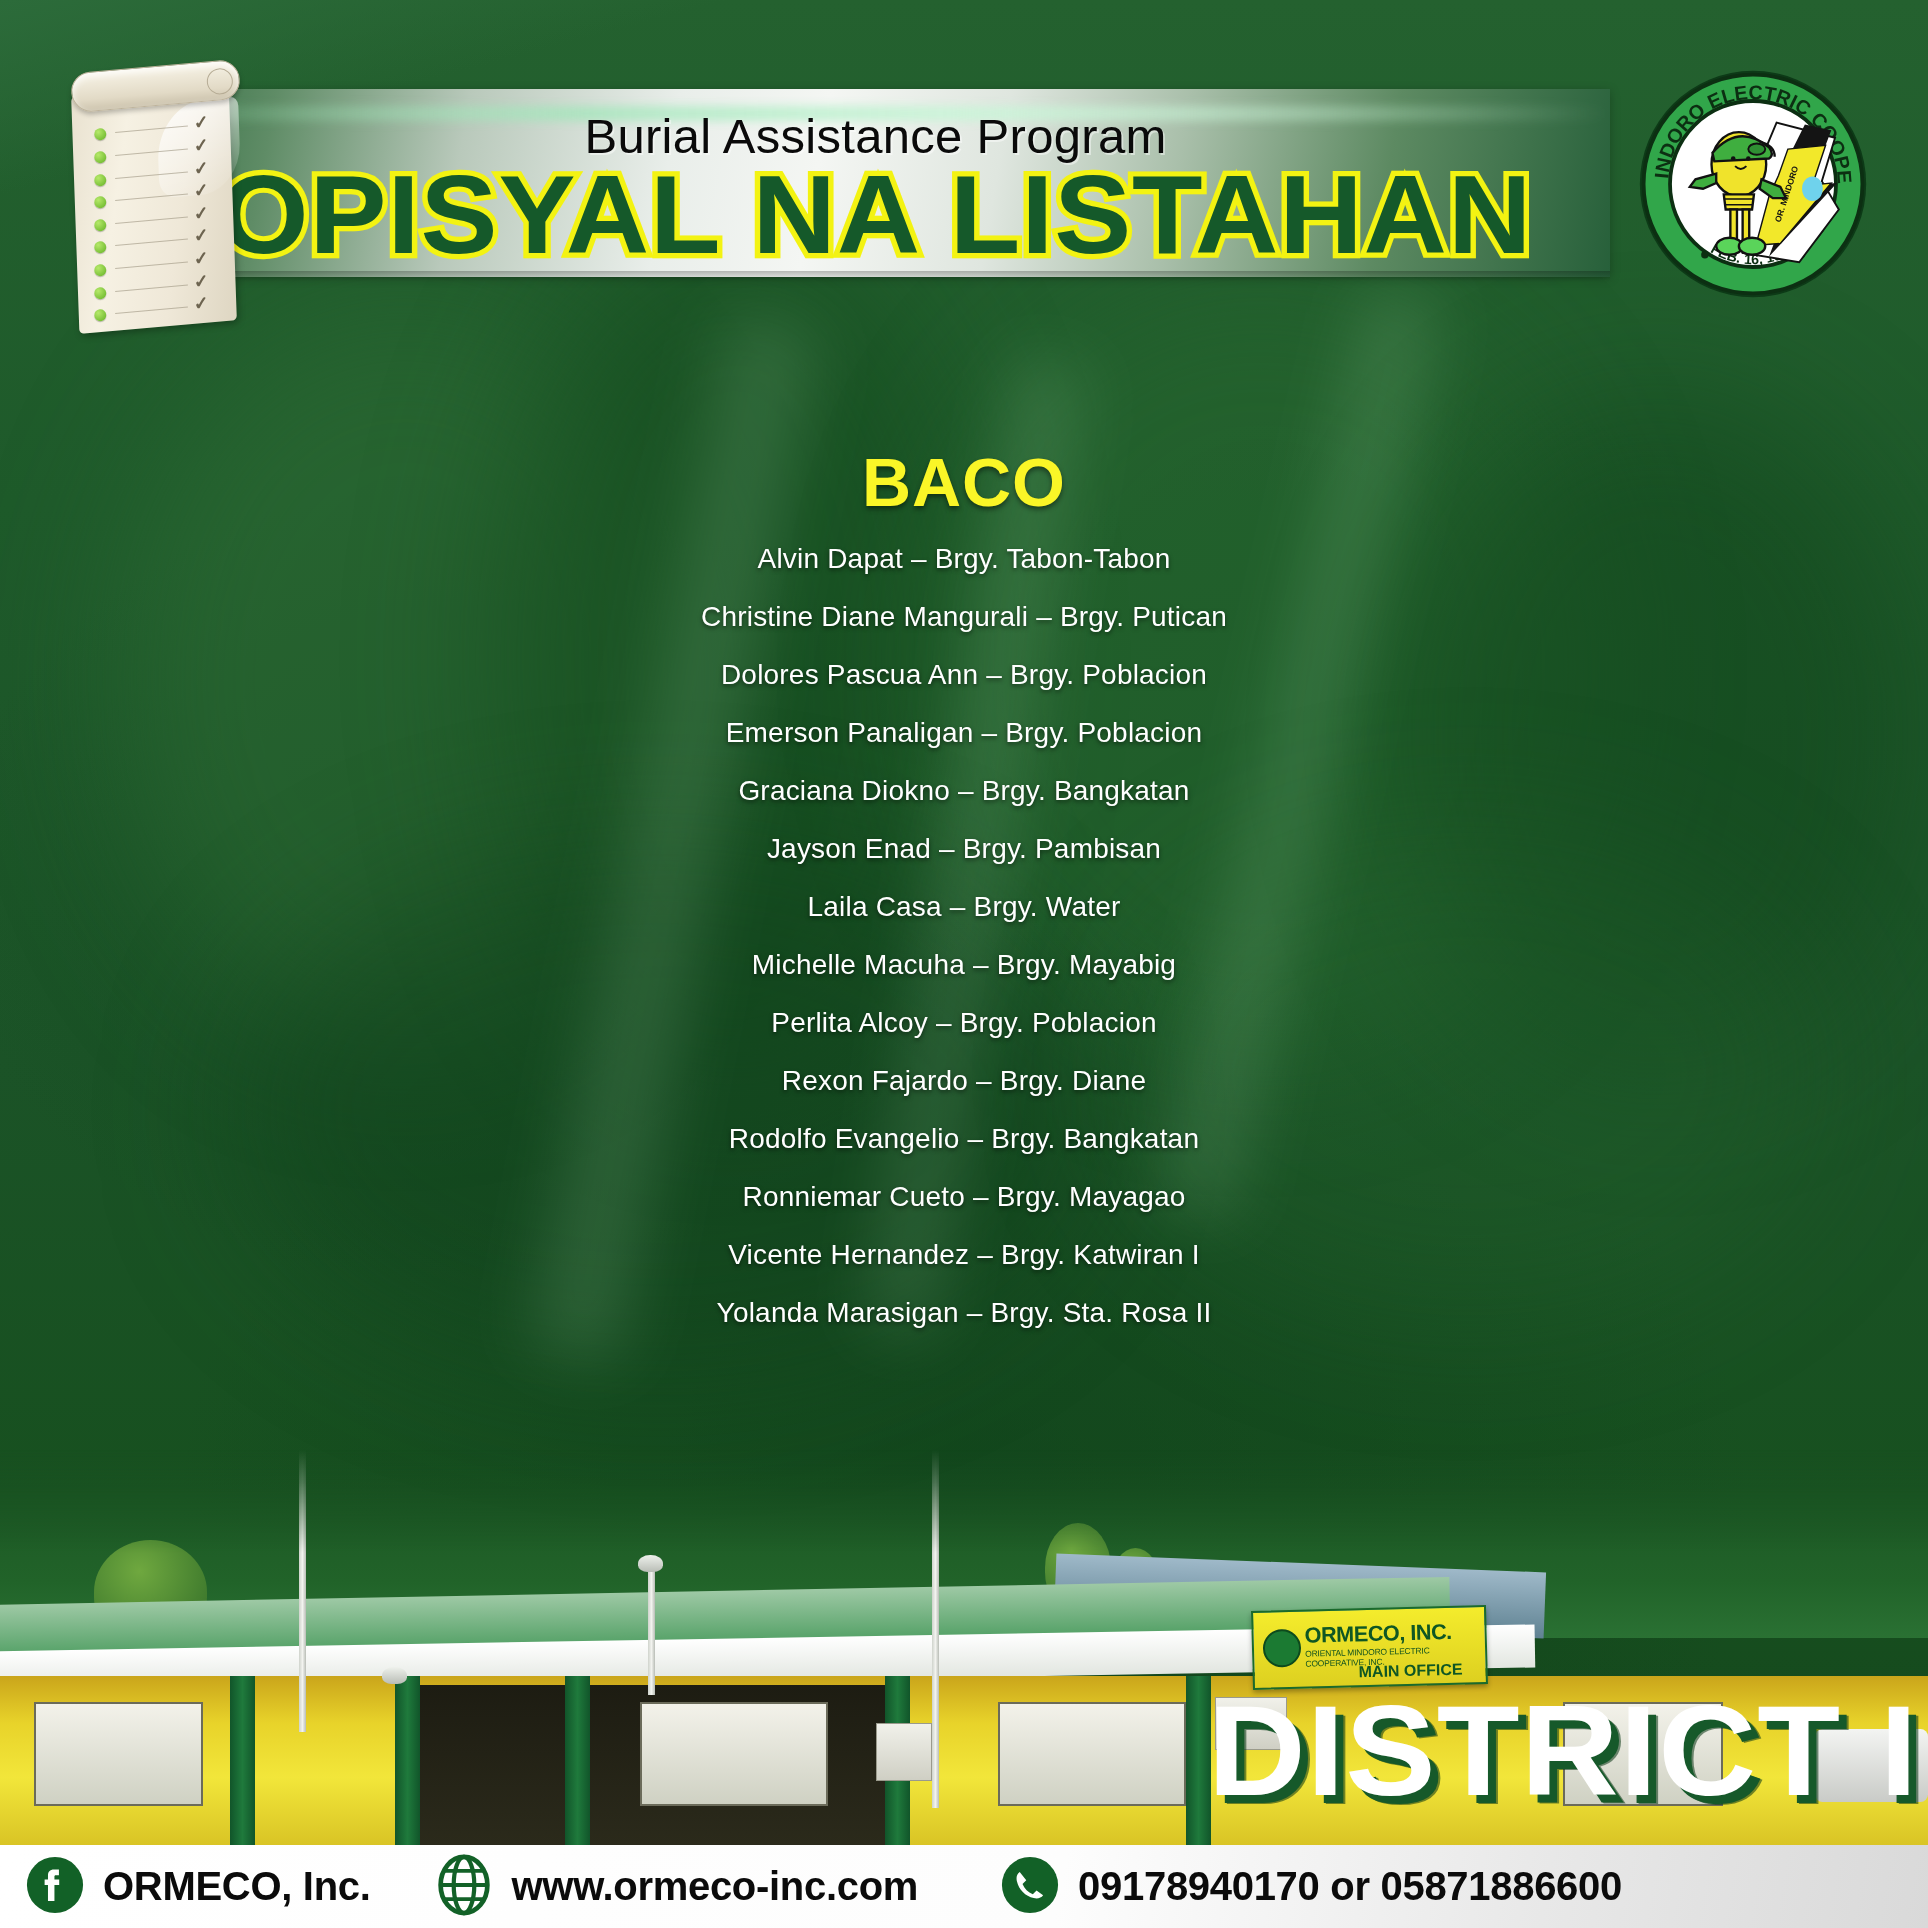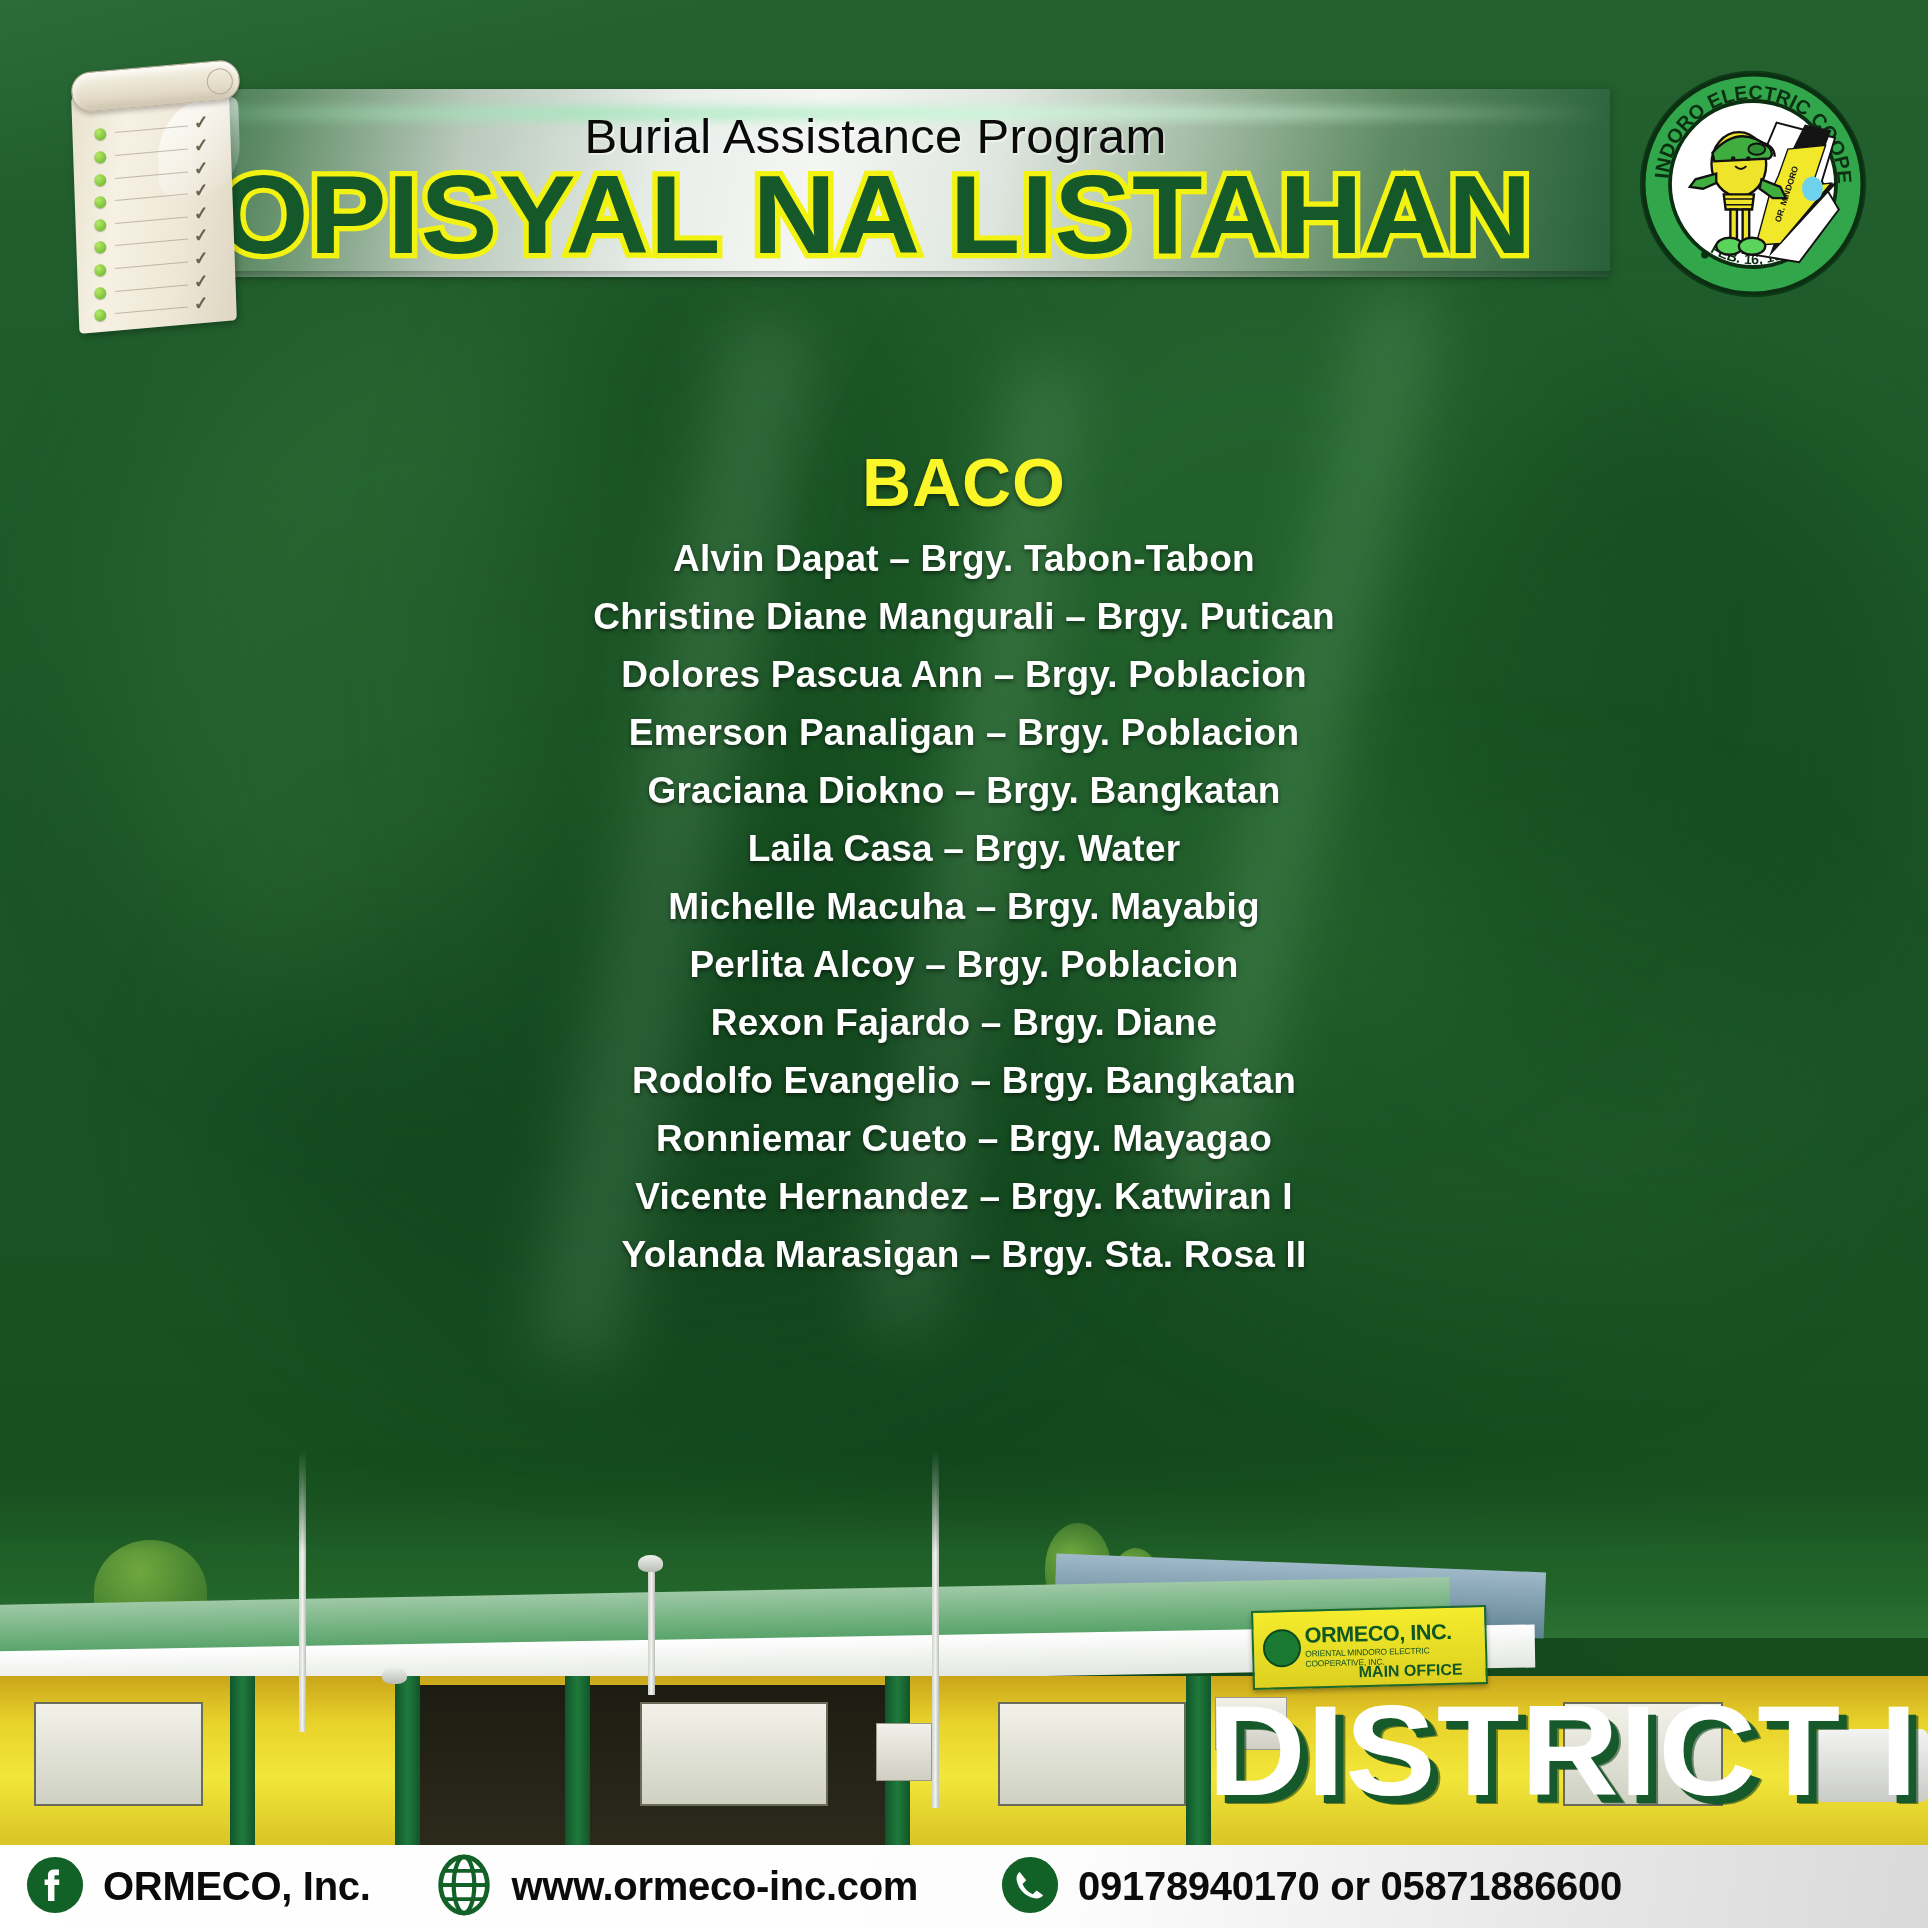--- a/index.html
+++ b/index.html
@@ -116,21 +116,21 @@
   #ormeco-logo{ position:absolute; left:1637px; top:68px; width:232px; height:232px; }
 
   
   #list-section{ position:absolute; left:0; right:0; top:443px; text-align:center; }
   #municipality-title{
     font-size:68px; font-weight:bold; color:#faf627; letter-spacing:0.9px;
     text-shadow:0 2.8px 5.6px rgba(0,0,0,.45);
     margin-bottom:9.4px;
   }
   .beneficiary-row{
-    font-size:37px; font-weight:bold; color:#ffffff;
+    font-size:28px; font-weight:normal; color:#ffffff;
     line-height:58px; letter-spacing:0.2px;
     text-shadow:0 1.9px 4.7px rgba(0,0,0,.55);
   }
 
   
   #office-photo{
     position:absolute; left:0; bottom:83px; width:1928px; height:395px;
     overflow:hidden;
     -webkit-mask-image:linear-gradient(180deg, rgba(0,0,0,0) 0%, rgba(0,0,0,.25) 8%, #000 26%, #000 100%);
             mask-image:linear-gradient(180deg, rgba(0,0,0,0) 0%, rgba(0,0,0,.25) 8%, #000 26%, #000 100%);
@@ -319,20 +319,21 @@
   </div>
 
   <div id="list-section">
     <div id="municipality-title">BACO</div>
     <div id="beneficiary-list">
         <div class="beneficiary-row">Alvin Dapat – Brgy. Tabon-Tabon</div>
         <div class="beneficiary-row">Christine Diane Mangurali – Brgy. Putican</div>
         <div class="beneficiary-row">Dolores Pascua Ann – Brgy. Poblacion</div>
         <div class="beneficiary-row">Emerson Panaligan – Brgy. Poblacion</div>
         <div class="beneficiary-row">Graciana Diokno – Brgy. Bangkatan</div>
+        <div class="beneficiary-row">Jayson Enad – Brgy. Pambisan</div>
         <div class="beneficiary-row">Laila Casa – Brgy. Water</div>
         <div class="beneficiary-row">Michelle Macuha – Brgy. Mayabig</div>
         <div class="beneficiary-row">Perlita Alcoy – Brgy. Poblacion</div>
         <div class="beneficiary-row">Rexon Fajardo – Brgy. Diane</div>
         <div class="beneficiary-row">Rodolfo Evangelio – Brgy. Bangkatan</div>
         <div class="beneficiary-row">Ronniemar Cueto – Brgy. Mayagao</div>
         <div class="beneficiary-row">Vicente Hernandez – Brgy. Katwiran I</div>
         <div class="beneficiary-row">Yolanda Marasigan – Brgy. Sta. Rosa II</div>
       </div>
   </div>

